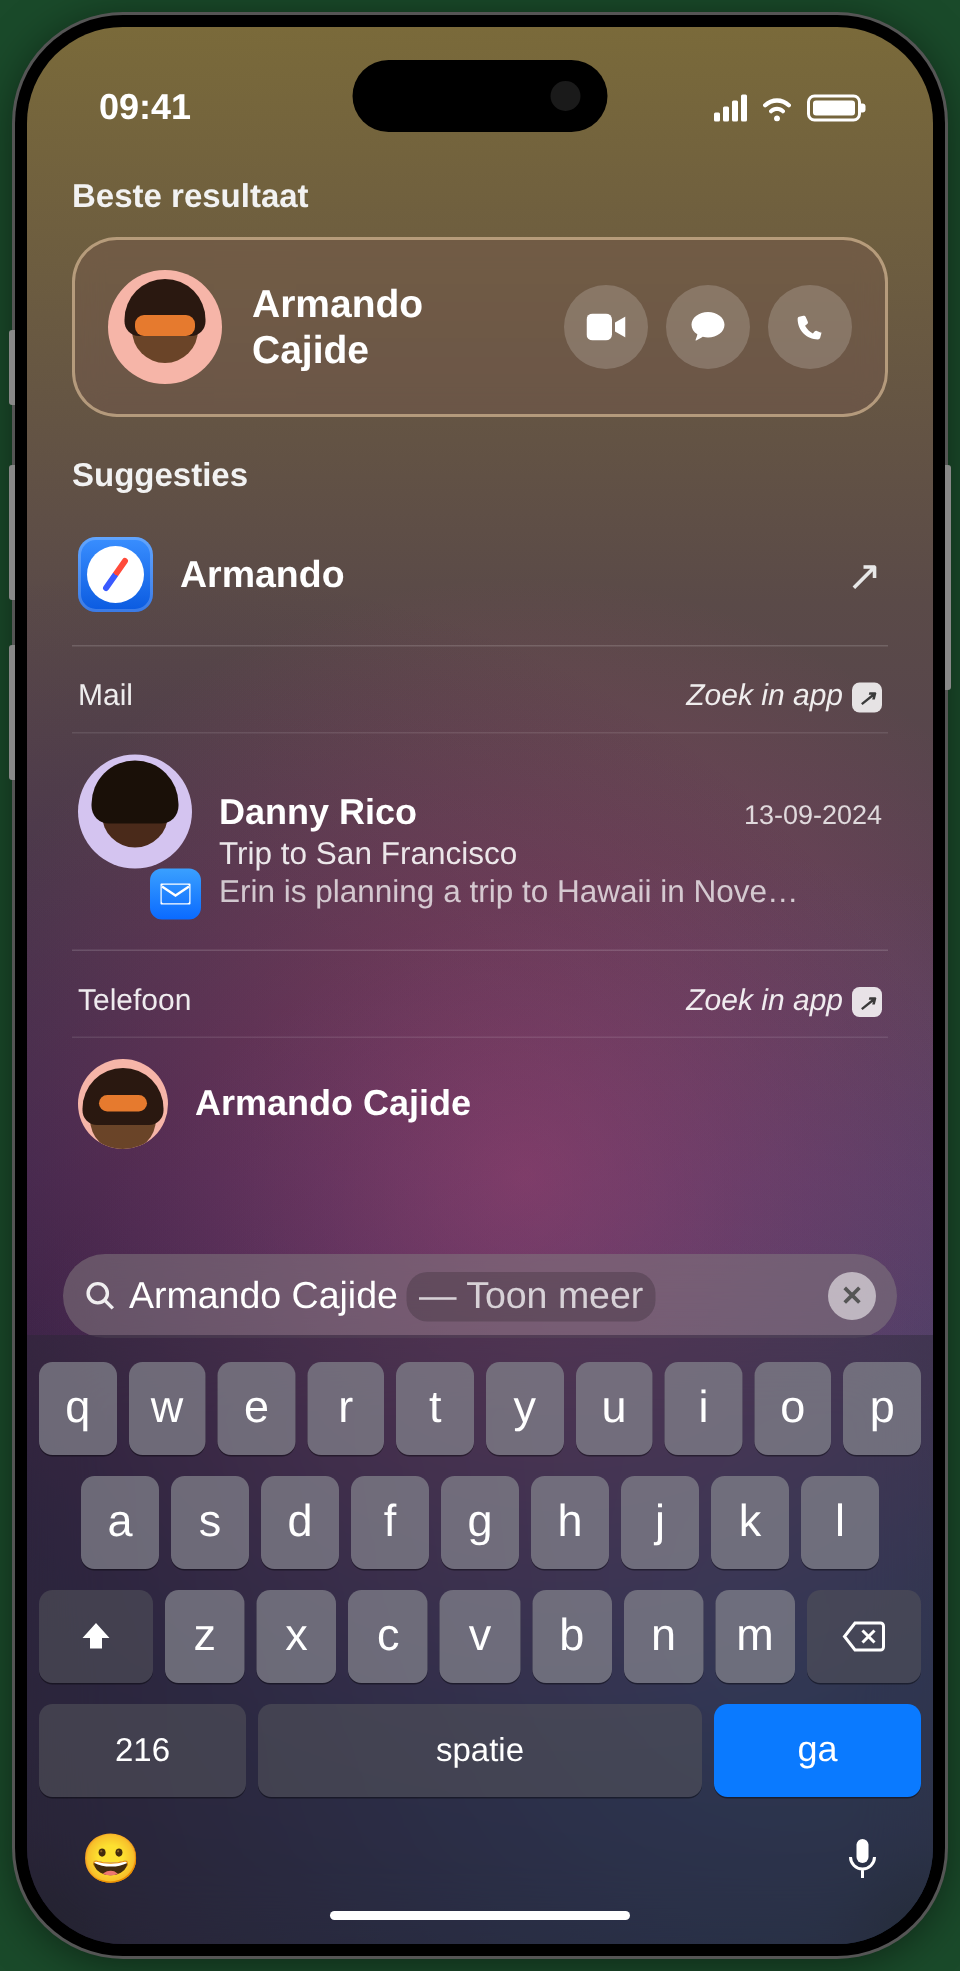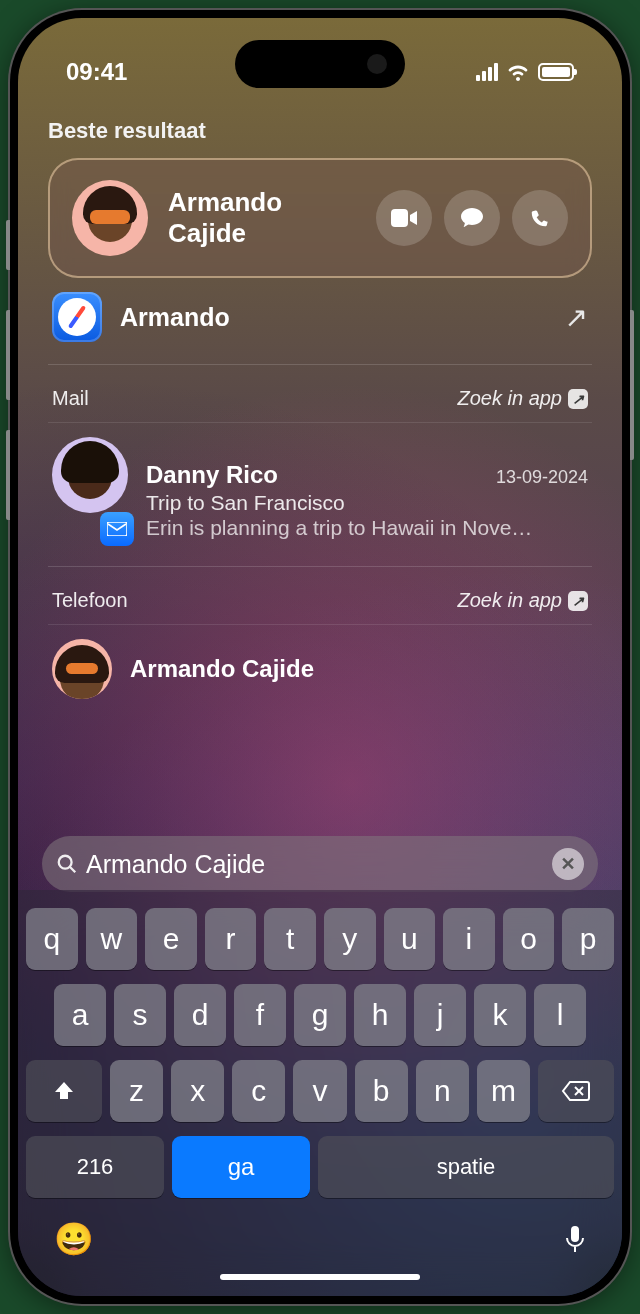--- a/index.html
+++ b/index.html
@@ -206,20 +206,21 @@
               </svg>
           </div>
           <div class="abtn">
             <svg width="22" height="22" viewBox="0 0 24 24" fill="#fff">
                 <path d="M20.5 16.4l-3.5-1.5c-.6-.3-1.3-.1-1.7.4l-1.2 1.5c-2.4-1.3-4.4-3.3-5.7-5.7L10 9.9c.5-.4.7-1.1.4-1.7L8.9 4.7c-.3-.7-1.1-1.1-1.8-.9l-3 .8C3.4 4.8 3 5.5 3 6.2 3 14.4 9.6 21 17.8 21c.7 0 1.4-.4 1.6-1.1l.8-3c.2-.7-.2-1.5-.9-1.8z"></path>
               </svg>
           </div>
         </div>
       </div>
 
+      <div class="section-title" style="margin-top:26px">Suggesties</div>
       <div class="suggestion-row">
         <div class="safari-icon">
             <div class="dial"></div>
           </div>
         <div class="suggestion-text">Armando</div>
         <div class="arrow-icon">↗</div>
       </div>
 
       <div class="section-header">
         <div class="sh-title">Mail</div>
@@ -265,20 +266,21 @@
 
     <div class="search-wrap">
       <div class="search-field">
         <span class="search-mag">
           <svg width="22" height="22" viewBox="0 0 24 24" fill="none" stroke="#fff" stroke-width="2.5">
               <circle cx="10" cy="10" r="7"></circle>
               <line x1="15" y1="15" x2="21" y2="21"></line>
             </svg>
         </span>
         <span class="search-val">Armando Cajide</span>
+        <span class="search-pill">—  Toon meer</span>
         <span class="search-clear">✕</span>
       </div>
     </div>
 
     <div class="keyboard">
       <div class="krow" id="krow1">
           <div class="key">q</div>
           <div class="key">w</div>
           <div class="key">e</div>
           <div class="key">r</div>
@@ -318,22 +320,22 @@
         <div class="key meta bksp">
           <svg width="30" height="22" viewBox="0 0 30 22" fill="none" stroke="#fff" stroke-width="2">
               <path d="M9 2h17a2 2 0 012 2v14a2 2 0 01-2 2H9l-7-9 7-9z" fill="none"></path>
               <line x1="14" y1="7" x2="22" y2="15"></line>
               <line x1="22" y1="7" x2="14" y2="15"></line>
             </svg>
         </div>
       </div>
       <div class="krow">
         <div class="key meta num">216</div>
+        <div class="key meta space">spatie</div>
         <div class="key blue go">ga</div>
-        <div class="key meta space">spatie</div>
       </div>
       <div class="bottom-row">
         <div>😀</div>
         <div>
           <svg width="22" height="30" viewBox="0 0 22 30" fill="#fff">
               <rect x="7" y="2" width="8" height="16" rx="4"></rect>
               <path d="M3 14a8 8 0 0016 0M11 22v6" stroke="#fff" stroke-width="2" fill="none"></path>
             </svg>
         </div>
       </div>

